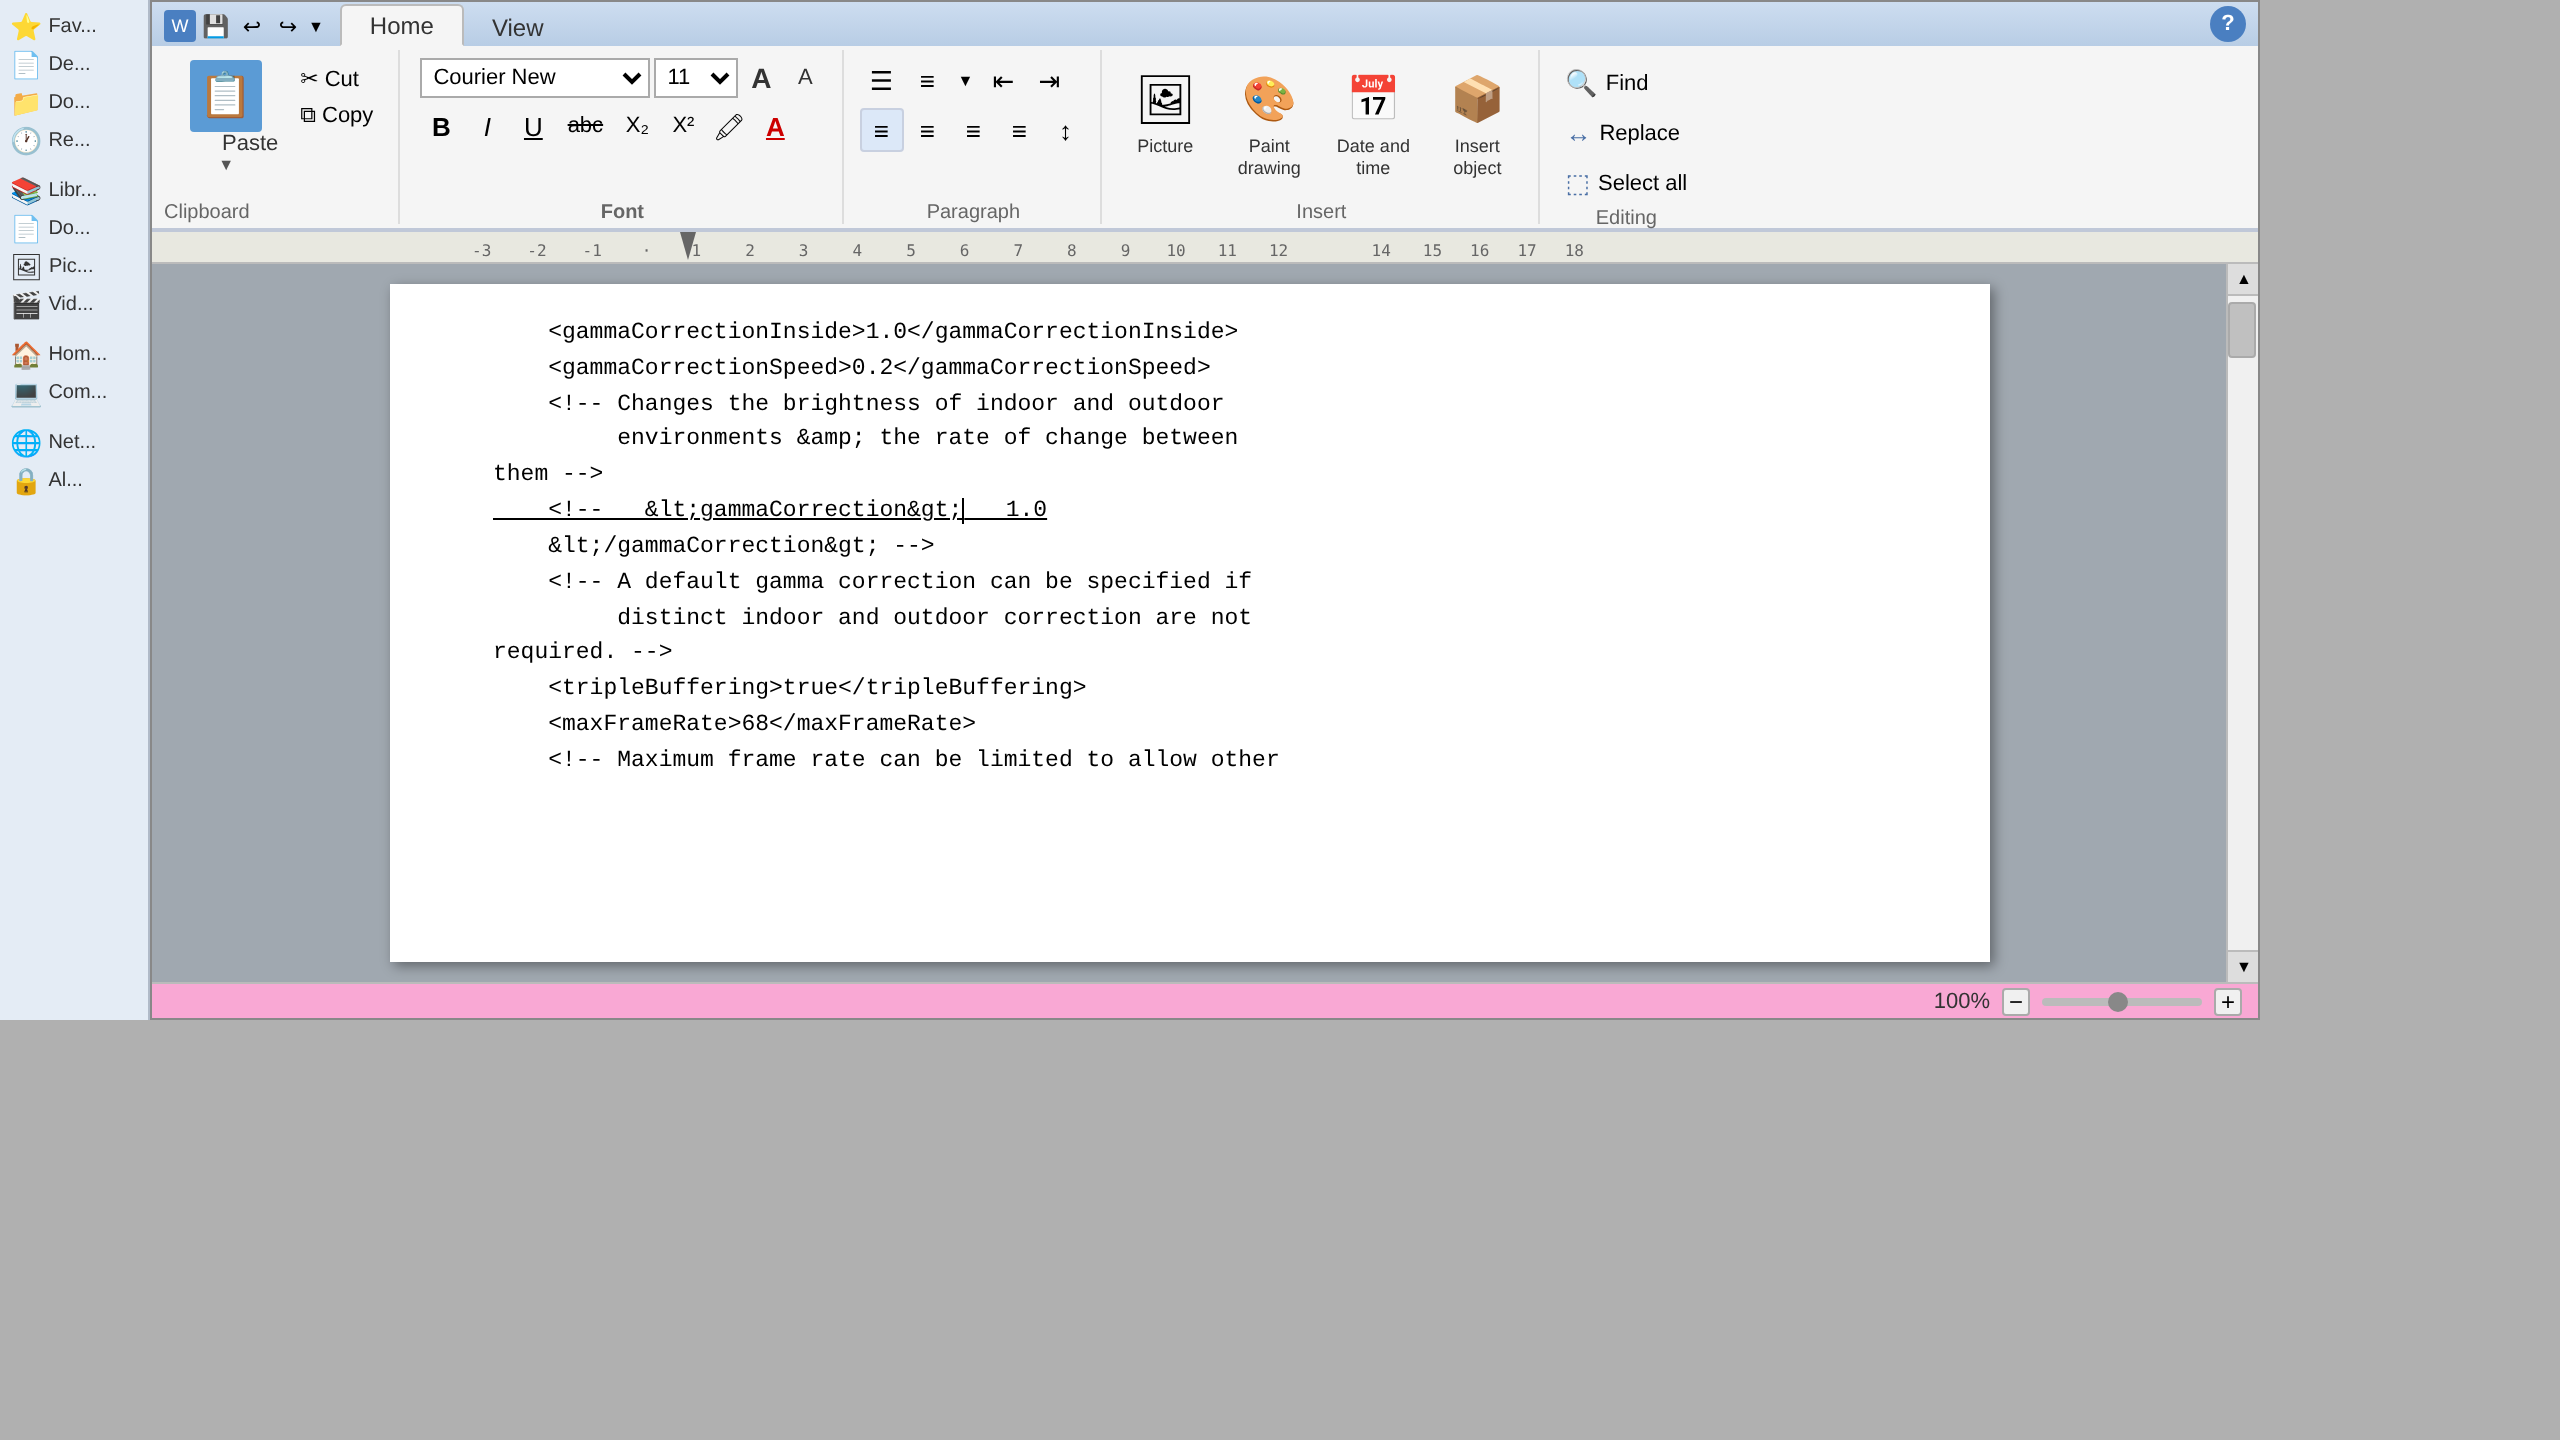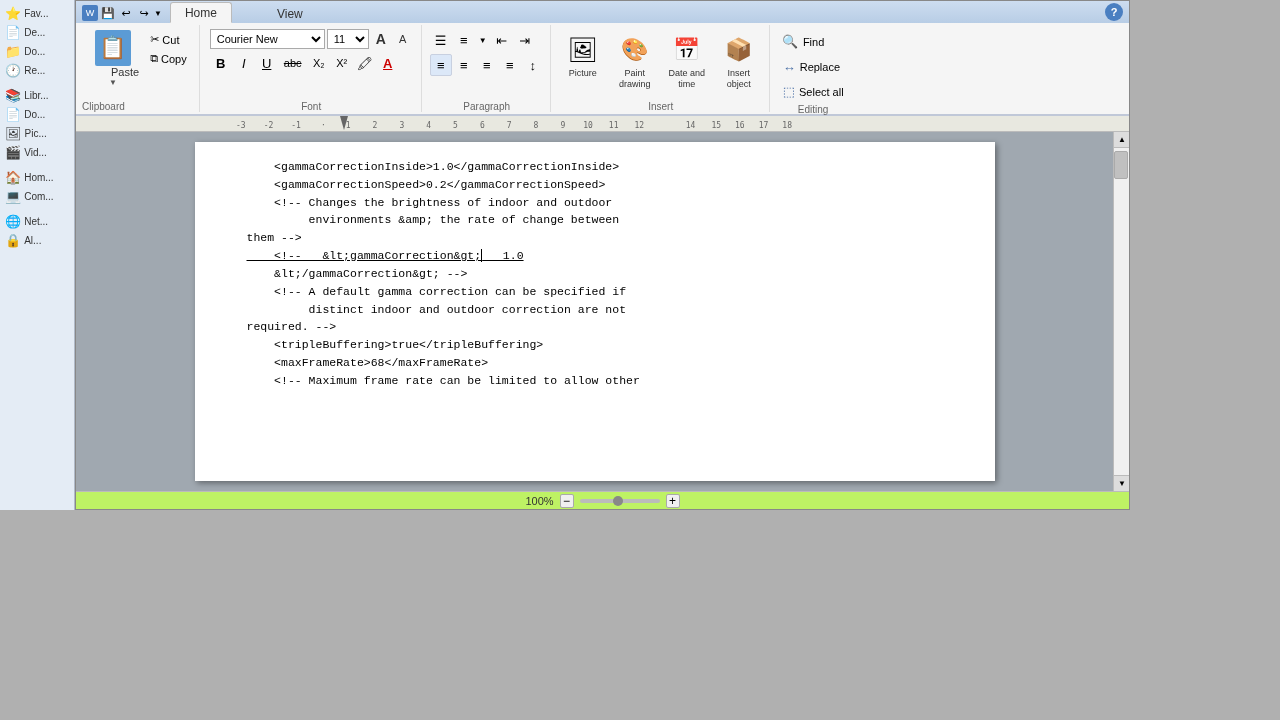--- a/index.html
+++ b/index.html
@@ -77,21 +77,21 @@
       <div style="display:flex;align-items:center;gap:2px;margin-right:8px;margin-bottom:2px;">
         <div style="width:16px;height:16px;background:#4a7fc1;border-radius:2px;display:flex;align-items:center;justify-content:center;font-size:9px;color:white;">W</div>
         <div style="width:16px;height:16px;display:flex;align-items:center;justify-content:center;font-size:11px;cursor:pointer;">💾</div>
         <div style="width:16px;height:16px;display:flex;align-items:center;justify-content:center;font-size:11px;cursor:pointer;">↩</div>
         <div style="width:16px;height:16px;display:flex;align-items:center;justify-content:center;font-size:11px;cursor:pointer;">↪</div>
         <div style="font-size:8px;cursor:pointer;">▼</div>
       </div>
       <div style="padding:3px 14px 2px;font-size:12px;border-radius:3px 3px 0 0;cursor:pointer;background:#f5f5f5;border:1px solid #bbb;border-bottom:1px solid #f5f5f5;color:#333;">
         <span>Home</span>
       </div>
-      <div style="padding:3px 14px 2px;font-size:12px;border-radius:3px 3px 0 0;cursor:pointer;color:#333;margin-left:31px;">
+      <div style="padding:3px 14px 2px;font-size:12px;border-radius:3px 3px 0 0;cursor:pointer;color:#333;">
         <span>View</span>
       </div>
     </div>
 
     <div style="height:93px;background:#f5f5f5;border-bottom:2px solid #c0c8d8;display:flex;padding:2px 4px;gap:2px;">
 
       <div style="display:flex;flex-direction:column;border-right:1px solid #ddd;padding-right:8px;padding-left:2px;">
         <div style="display:flex;gap:2px;flex:1;align-items:flex-start;padding-top:2px;">
           <div style="display:flex;flex-direction:column;align-items:center;cursor:pointer;padding:2px 4px;border:1px solid transparent;border-radius:2px;">
             <div style="width:36px;height:36px;background:#5b9bd5;display:flex;align-items:center;justify-content:center;font-size:22px;color:white;border-radius:2px;">📋</div>
@@ -128,21 +128,21 @@
             <div style="width:22px;height:22px;display:flex;align-items:center;justify-content:center;border:1px solid transparent;border-radius:2px;cursor:pointer;font-size:13px;font-weight:bold;">B</div>
             <div style="width:22px;height:22px;display:flex;align-items:center;justify-content:center;border:1px solid transparent;border-radius:2px;cursor:pointer;font-size:13px;font-style:italic;">I</div>
             <div style="width:22px;height:22px;display:flex;align-items:center;justify-content:center;border:1px solid transparent;border-radius:2px;cursor:pointer;font-size:13px;text-decoration:underline;">U</div>
             <div style="width:28px;height:22px;display:flex;align-items:center;justify-content:center;border:1px solid transparent;border-radius:2px;cursor:pointer;font-size:11px;text-decoration:line-through;">abc</div>
             <div style="width:22px;height:22px;display:flex;align-items:center;justify-content:center;border:1px solid transparent;border-radius:2px;cursor:pointer;font-size:11px;">X₂</div>
             <div style="width:22px;height:22px;display:flex;align-items:center;justify-content:center;border:1px solid transparent;border-radius:2px;cursor:pointer;font-size:11px;">X²</div>
             <div style="width:22px;height:22px;display:flex;align-items:center;justify-content:center;border:1px solid transparent;border-radius:2px;cursor:pointer;font-size:13px;">🖍</div>
             <div style="width:22px;height:22px;display:flex;align-items:center;justify-content:center;border:1px solid transparent;border-radius:2px;cursor:pointer;font-size:13px;font-weight:bold;color:#cc0000;text-decoration:underline;text-decoration-color:#cc0000;">A</div>
           </div>
         </div>
-        <div style="font-size:10px;color:#666;text-align:center;padding-top:2px;">Font</div>
+        <div style="font-size:10px;color:#666;text-align:center;padding-top:2px;font-weight:bold;">Font</div>
       </div>
 
       <div style="display:flex;flex-direction:column;border-right:1px solid #ddd;padding:0 6px;">
         <div style="display:flex;flex-direction:column;gap:3px;flex:1;padding-top:4px;">
           <div style="display:flex;gap:1px;align-items:center;">
 
             <div style="width:22px;height:22px;display:flex;align-items:center;justify-content:center;border:1px solid transparent;border-radius:2px;cursor:pointer;font-size:13px;">☰</div>
             <div style="width:22px;height:22px;display:flex;align-items:center;justify-content:center;border:1px solid transparent;border-radius:2px;cursor:pointer;font-size:13px;">≡</div>
             <div style="width:14px;height:22px;display:flex;align-items:center;justify-content:center;border:1px solid transparent;border-radius:2px;cursor:pointer;font-size:8px;">▼</div>
             <div style="width:22px;height:22px;display:flex;align-items:center;justify-content:center;border:1px solid transparent;border-radius:2px;cursor:pointer;font-size:13px;">⇤</div>
@@ -256,21 +256,21 @@
       <div style="width:16px;background:#f0f0f0;border-left:1px solid #bbb;display:flex;flex-direction:column;">
         <div style="width:16px;height:16px;background:#ddd;border-bottom:1px solid #bbb;display:flex;align-items:center;justify-content:center;font-size:8px;cursor:pointer;">▲</div>
         <div style="flex:1;position:relative;">
           <div style="width:14px;height:28px;background:#c0c0c0;border:1px solid #aaa;margin:1px auto;border-radius:2px;cursor:pointer;position:absolute;top:2px;left:0;"></div>
         </div>
         <div style="width:16px;height:16px;background:#ddd;border-top:1px solid #bbb;display:flex;align-items:center;justify-content:center;font-size:8px;cursor:pointer;">▼</div>
       </div>
 
     </div>
 
-    <div style="position:absolute;bottom:0;left:0;right:0;height:18px;background:#bef264;border-top:1px solid #bbb;display:flex;align-items:center;justify-content:center;padding:0 8px;gap:6px;">
+    <div style="position:absolute;bottom:0;left:0;right:0;height:18px;background:#f9a8d4;border-top:1px solid #bbb;display:flex;align-items:center;justify-content:flex-end;padding:0 8px;gap:6px;">
       <div style="font-size:11px;color:#333;">100%</div>
       <div style="width:14px;height:14px;border:1px solid #aaa;background:#f0f0f0;display:flex;align-items:center;justify-content:center;font-size:12px;cursor:pointer;border-radius:2px;">−</div>
       <div style="width:80px;height:4px;background:#bbb;border-radius:2px;position:relative;cursor:pointer;">
         <div style="width:10px;height:10px;background:#888;border-radius:50%;position:absolute;top:-3px;left:48%;transform:translateX(-50%);cursor:pointer;"></div>
       </div>
       <div style="width:14px;height:14px;border:1px solid #aaa;background:#f0f0f0;display:flex;align-items:center;justify-content:center;font-size:12px;cursor:pointer;border-radius:2px;">+</div>
     </div>
 
   </div>
 

